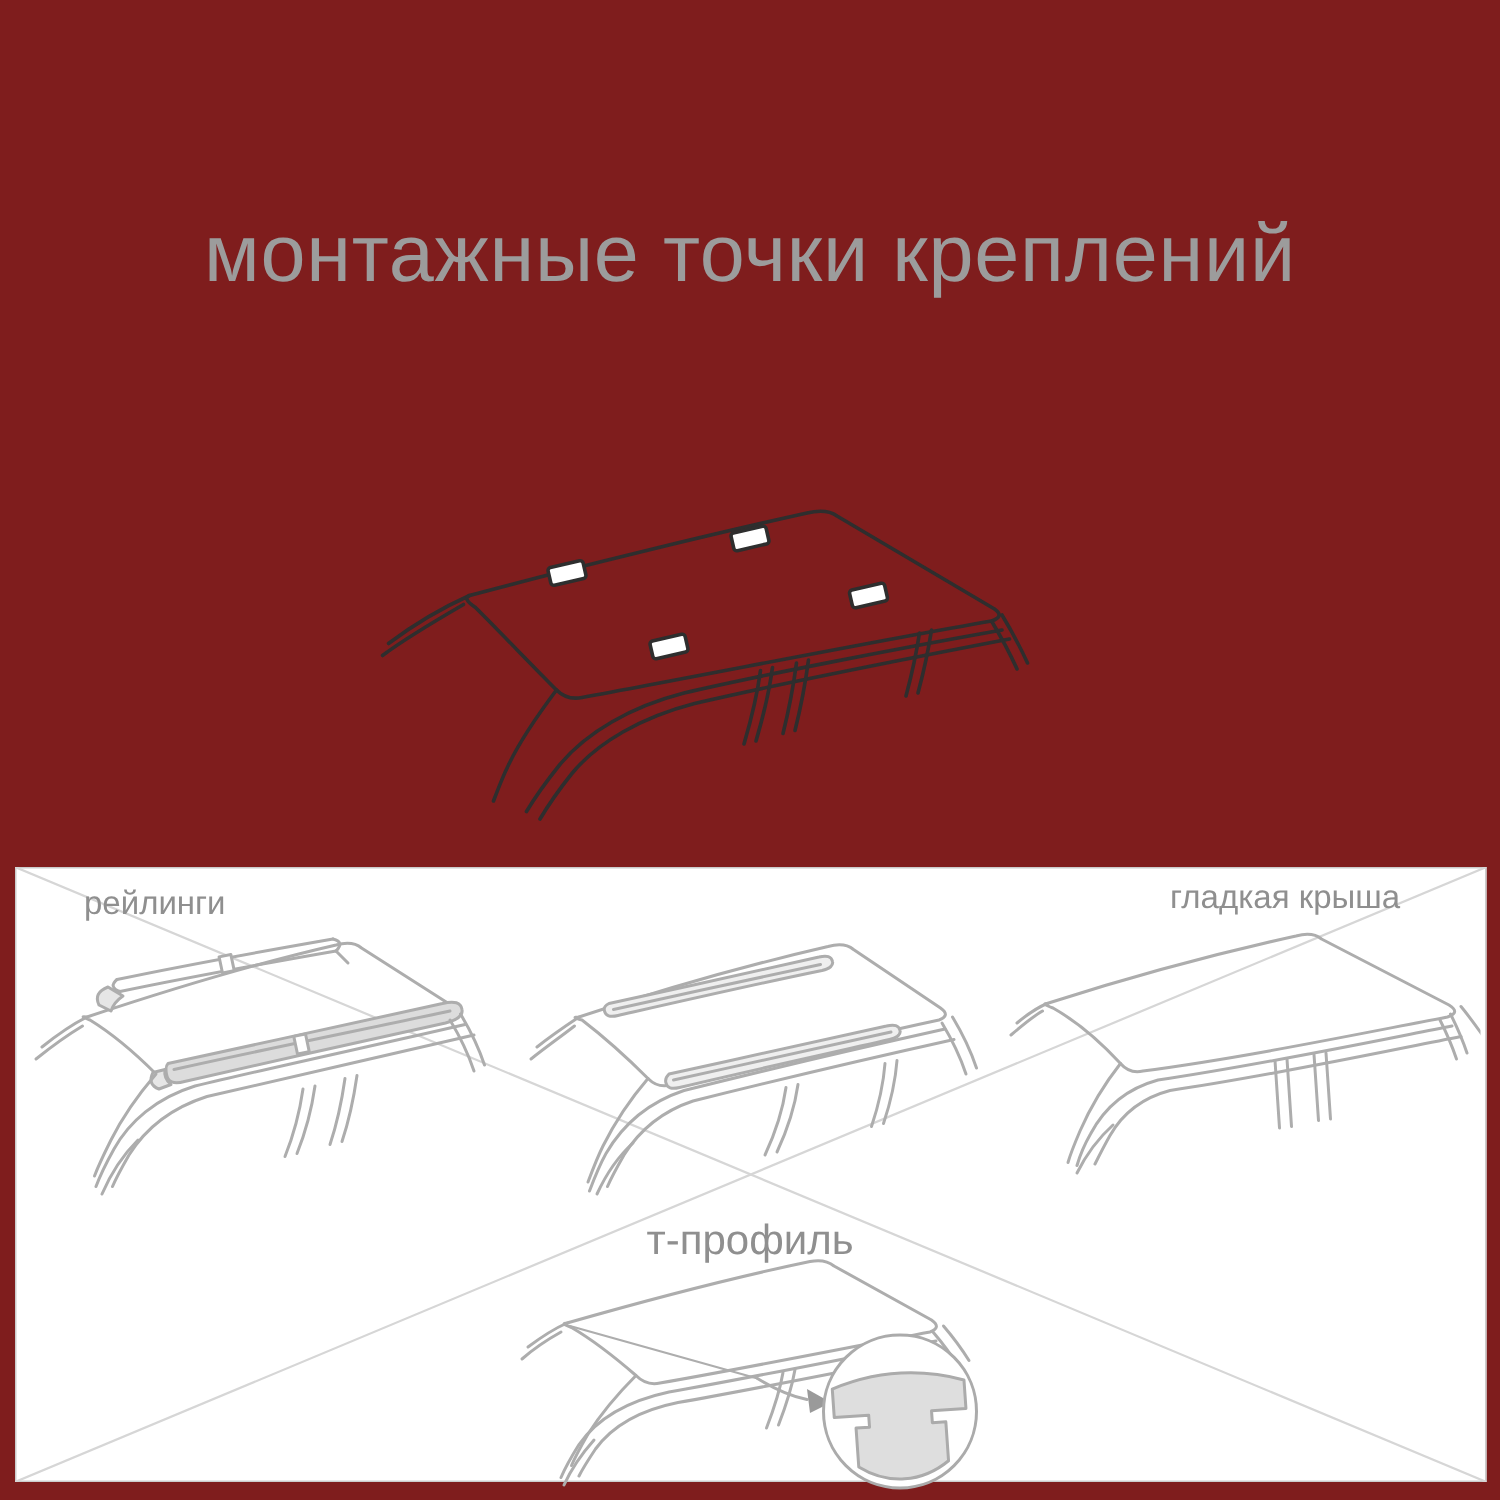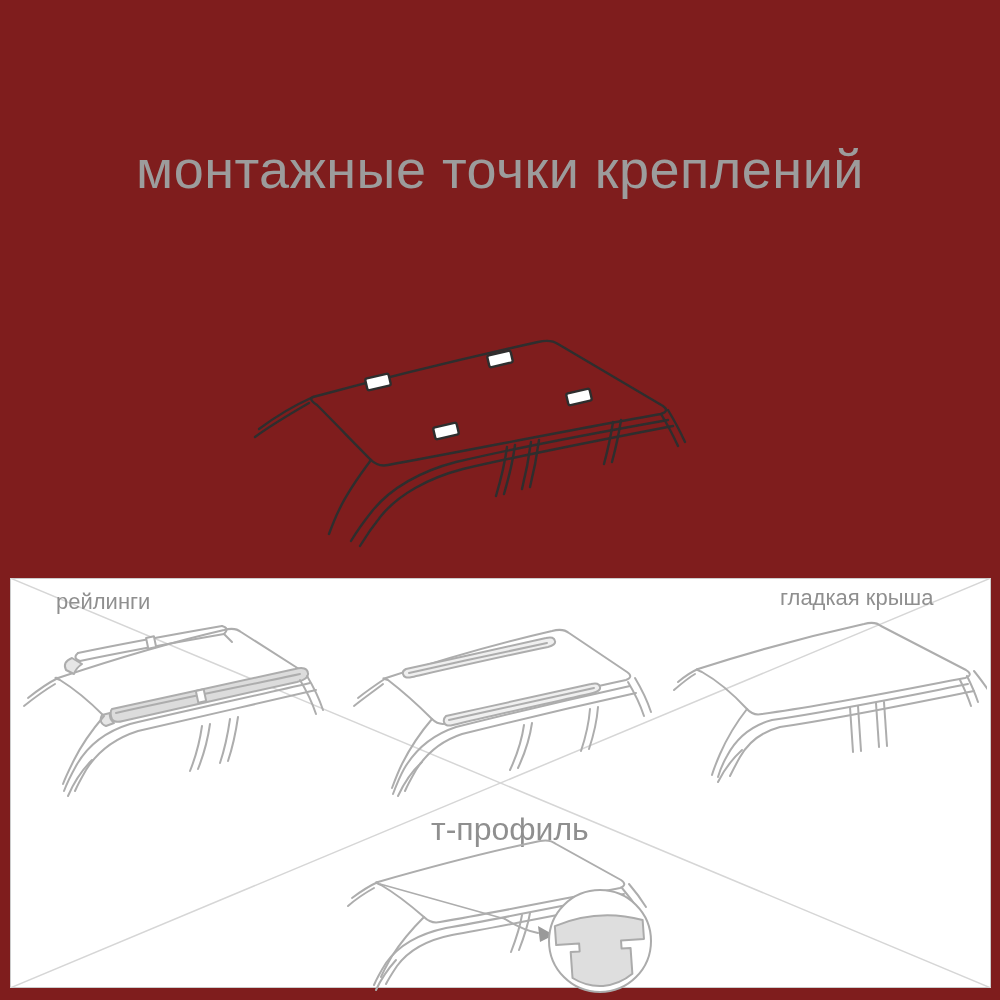--- a/index.html
+++ b/index.html
@@ -15,21 +15,21 @@
     position:absolute;left:10px;top:578px;width:981px;height:410px;
     border:1px solid #cccccc;box-sizing:border-box;background:#ffffff;
   }
   .diag{position:absolute;left:10px;top:578px;}
   .sketch-label{
     position:absolute;font-size:22px;color:#8f8f8f;white-space:nowrap;font-weight:400;
   }
   .lbl-railings{left:56px;top:589px;}
   .lbl-integrated{left:356px;top:589px;}
   .lbl-smooth{left:768px;top:585px;margin-left:12px;}
-  .lbl-tprofile{left:431px;top:811px;font-size:32px;}
+  .lbl-tprofile{left:431px;top:811px;font-size:28px;}
   svg{position:absolute;display:block;}
   .s-main{left:235px;top:330px;}
   .s-rail{left:16px;top:620px;}
   .s-int{left:348px;top:622px;}
   .s-smooth{left:672px;top:614px;}
   .s-tprof{left:300px;top:838px;}
 </style>
 </head>
 <body>
 

